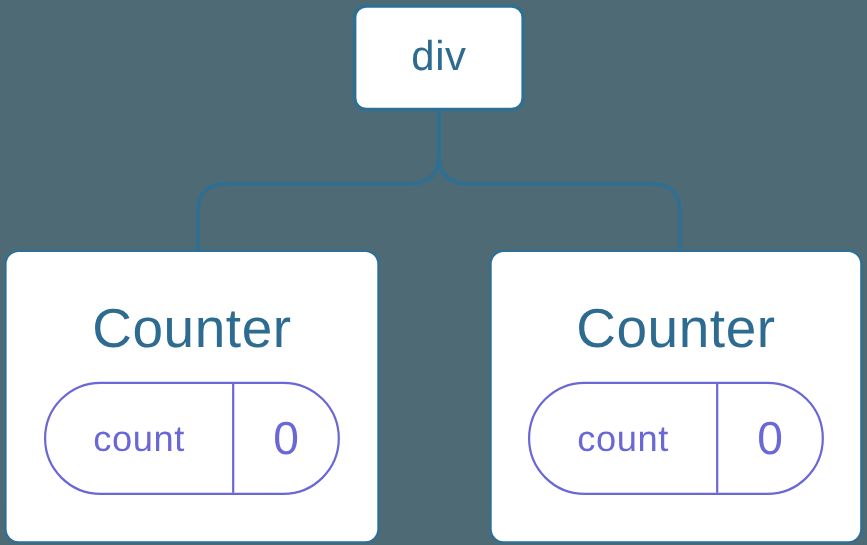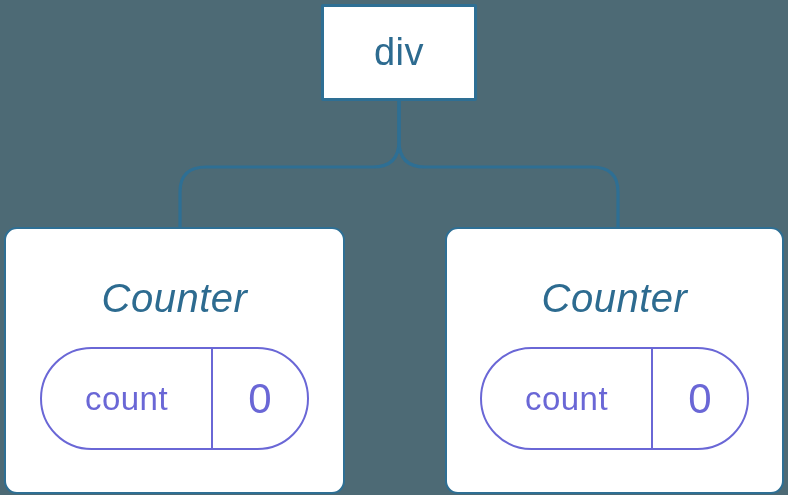--- a/index.html
+++ b/index.html
@@ -32,21 +32,21 @@
     stroke:var(--stroke);
     stroke-width:3.2;
     fill:none;
   }
   .node-root{
     position:absolute;
     left:321px; top:4px;
     width:156px; height:97px;
     background:var(--card-bg);
     border:3px solid var(--stroke);
-    border-radius:2px;
+    border-radius:12px;
     display:flex;
     align-items:center;
     justify-content:center;
   }
   .node-root-label{
     font-size:38px;
     font-weight:500;
     color:var(--blue-text);
     letter-spacing:0.5px;
   }
@@ -58,26 +58,25 @@
     border:2px solid var(--stroke);
     border-radius:13px;
     display:flex;
     flex-direction:column;
     align-items:center;
     padding-top:45px;
   }
   .card-left{ left:4px;  width:341px; }
   .card-right{ left:445px; width:339px; }
   .card-title{
-    font-size:40px;
+    font-size:50px;
     font-weight:500;
     line-height:48px;
     color:var(--blue-text);
     letter-spacing:0.5px;
-    font-style:italic;
   }
   .pill{
     margin-top:25px;
     width:269px;
     height:103px;
     border:2px solid var(--purple);
     border-radius:52px;
     display:flex;
     align-items:stretch;
     color:var(--purple);

